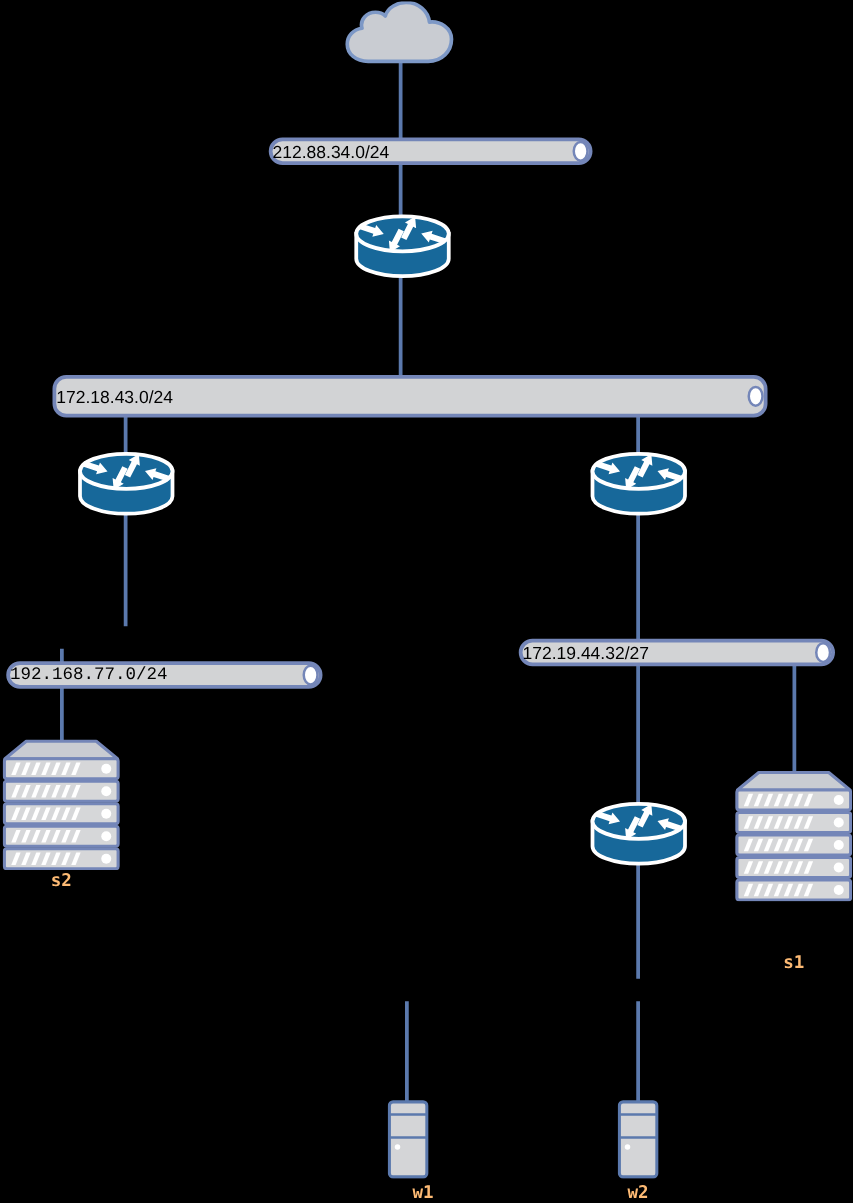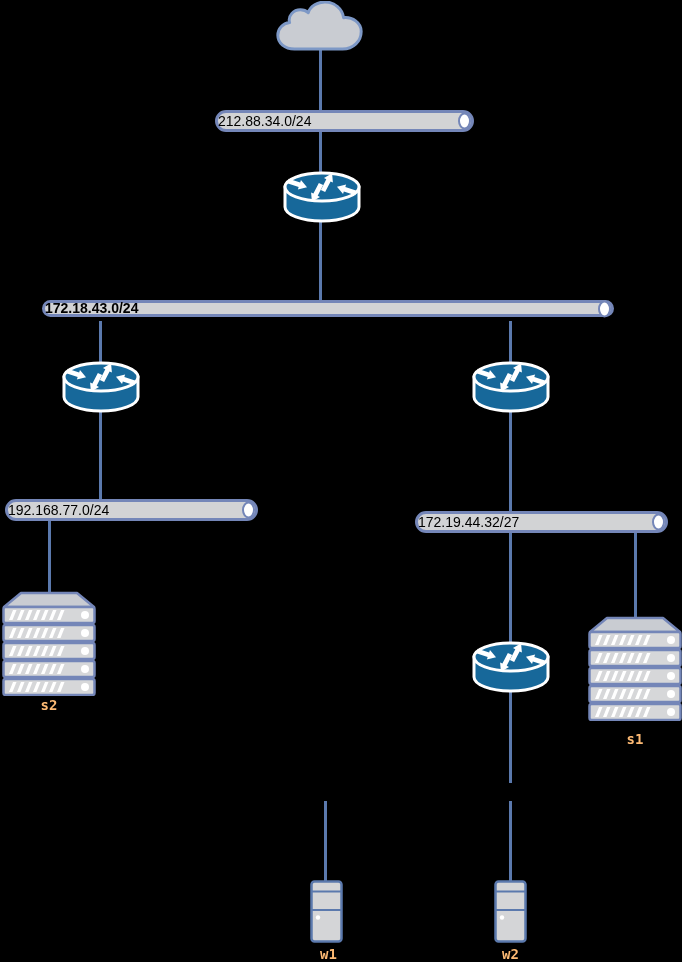--- a/index.html
+++ b/index.html
@@ -106,26 +106,26 @@
     <svg width="92" height="51" viewBox="0 0 92 52">
         <use href="#sym-cloud" xlink:href="#sym-cloud"></use>
       </svg>
   </div>
 
   <div class="segment" style="left:215px; top:110px; width:259px;">
     <span class="seg-label">212.88.34.0/24</span>
     <span class="cap"></span>
   </div>
 
-  <div class="segment" style="left:42px; top:300px; width:572px; height:17px;font-weight:bold;">
+  <div class="segment" style="left:42px; top:300px; width:572px; height:34px;">
     <span class="seg-label">172.18.43.0/24</span>
     <span class="cap"></span>
   </div>
 
-  <div class="segment" style="left:5px; top:499px; width:253px;">
+  <div class="segment" style="left:5px; top:529px; width:253px;font-family:Liberation Mono, monospace;">
     <span class="seg-label">192.168.77.0/24</span>
     <span class="cap"></span>
   </div>
 
   <div class="segment" style="left:415px; top:511px; width:253px;">
     <span class="seg-label">172.19.44.32/27</span>
     <span class="cap"></span>
   </div>
 
 
@@ -155,28 +155,28 @@
         <use href="#sym-server" xlink:href="#sym-server"></use>
       </svg>
   </div>
   <div class="node-label" style="left:2px; top:698px; width:94px;">s2</div>
 
   <div class="node" style="left:588px; top:616px;">
     <svg width="94" height="105" viewBox="0 0 94 105">
         <use href="#sym-server" xlink:href="#sym-server"></use>
       </svg>
   </div>
-  <div class="node-label" style="left:588px; top:732px; width:94px;">s1</div>
+  <div class="node-label" style="left:588px; top:763px; width:94px;">s1</div>
 
   <div class="node" style="left:310px; top:880px;">
     <svg width="33" height="63" viewBox="0 0 33 63">
         <use href="#sym-tower" xlink:href="#sym-tower"></use>
       </svg>
   </div>
-  <div class="node-label" style="left:312px; top:947px; width:33px;">w1</div>
+  <div class="node-label" style="left:322px; top:947px; width:33px;">w1</div>
 
   <div class="node" style="left:494px; top:880px;">
     <svg width="33" height="63" viewBox="0 0 33 63">
         <use href="#sym-tower" xlink:href="#sym-tower"></use>
       </svg>
   </div>
   <div class="node-label" style="left:494px; top:947px; width:33px;text-align:center;">w2</div>
 
 </div>
 

